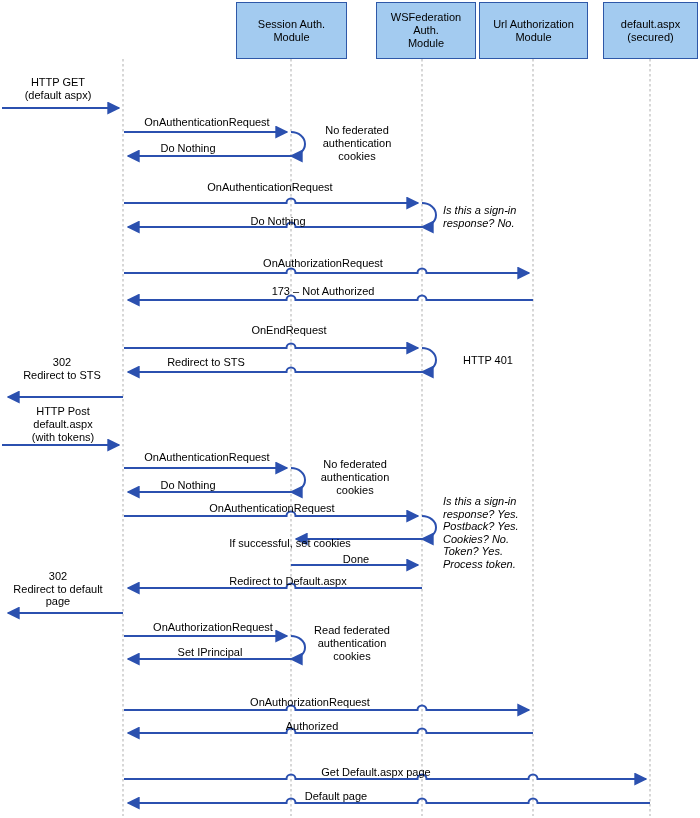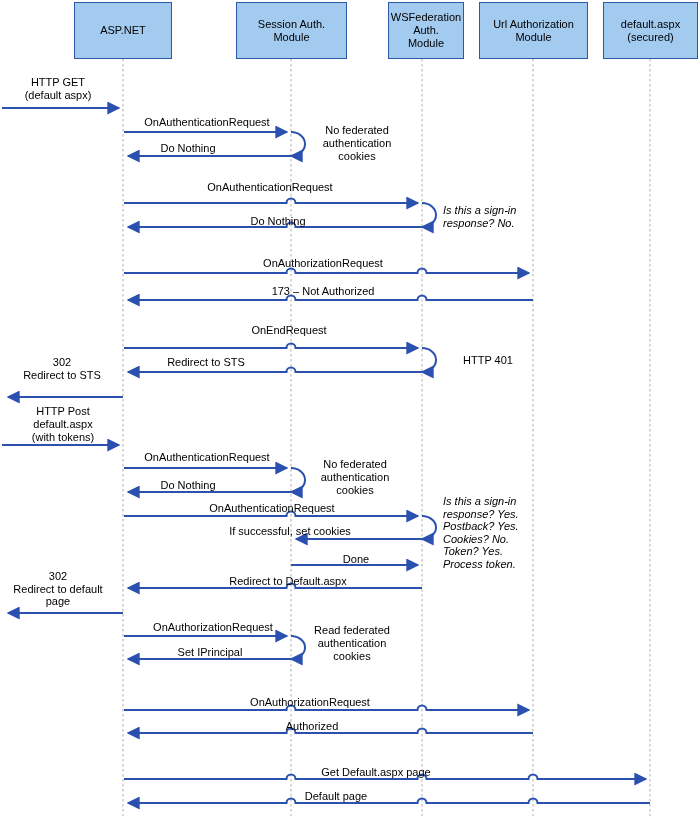--- a/index.html
+++ b/index.html
@@ -72,24 +72,23 @@
     <path class="wire" marker-end="url(#ah)" d="M123 613 H8"></path>
     <path class="wire" marker-end="url(#ah)" d="M124 636 H287"></path>
     <path class="wire" marker-end="url(#ah)" d="M291 636 A14 11.5 0 0 1 291 659"></path>
     <path class="wire" marker-end="url(#ah)" d="M291 659 H128"></path>
     <path class="wire" marker-end="url(#ah)" d="M124 710 L286.5 710 A4.5 4.5 0 0 1 295.5 710 L417.5 710 A4.5 4.5 0 0 1 426.5 710 L529 710"></path>
     <path class="wire" marker-end="url(#ah)" d="M533 733 L426.5 733 A4.5 4.5 0 0 0 417.5 733 L295.5 733 A4.5 4.5 0 0 0 286.5 733 L128 733"></path>
     <path class="wire" marker-end="url(#ah)" d="M124 779 L286.5 779 A4.5 4.5 0 0 1 295.5 779 L417.5 779 A4.5 4.5 0 0 1 426.5 779 L528.5 779 A4.5 4.5 0 0 1 537.5 779 L646 779"></path>
     <path class="wire" marker-end="url(#ah)" d="M650 803 L537.5 803 A4.5 4.5 0 0 0 528.5 803 L426.5 803 A4.5 4.5 0 0 0 417.5 803 L295.5 803 A4.5 4.5 0 0 0 286.5 803 L128 803"></path>
   </svg>
 
-  <div class="actor" style="left:74px;width:98px">ASP.NET</div>
   <div class="actor" style="left:236px;width:111px">Session Auth.
 Module</div>
-  <div class="actor" style="left:388px;width:76px">WSFederation
+  <div class="actor" style="left:376px;width:100px">WSFederation
 Auth.
 Module</div>
   <div class="actor" style="left:479px;width:109px">Url Authorization
 Module</div>
   <div class="actor" style="left:603px;width:95px">default.aspx
 (secured)</div>
 
   <div class="lbl" style="left:58px;top:76px">HTTP GET
 (default aspx)</div>
   <div class="lbl" style="left:207px;top:116px">OnAuthenticationRequest</div>
@@ -110,21 +109,21 @@
 Redirect to STS</div>
   <div class="lbl" style="left:63px;top:405px">HTTP Post
 default.aspx
 (with tokens)</div>
   <div class="lbl" style="left:207px;top:451px">OnAuthenticationRequest</div>
   <div class="lbl" style="left:355px;top:458px">No federated
 authentication
 cookies</div>
   <div class="lbl" style="left:188px;top:479px">Do Nothing</div>
   <div class="lbl" style="left:272px;top:502px">OnAuthenticationRequest</div>
-  <div class="lbl" style="left:290px;top:525px">If successful, set cookies</div>
+  <div class="lbl" style="left:290px;top:537px">If successful, set cookies</div>
   <div class="lbl" style="left:356px;top:553px">Done</div>
   <div class="lbl left tight" style="left:443px;top:495px">Is this a sign-in
 response? Yes.
 Postback? Yes.
 Cookies? No.
 Token? Yes.
 Process token.</div>
   <div class="lbl" style="left:288px;top:575px">Redirect to Default.aspx</div>
   <div class="lbl tight" style="left:58px;top:570px">302
 Redirect to default

